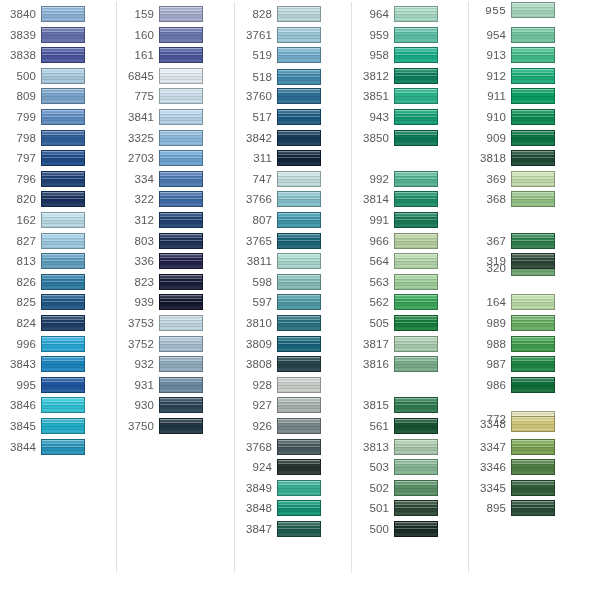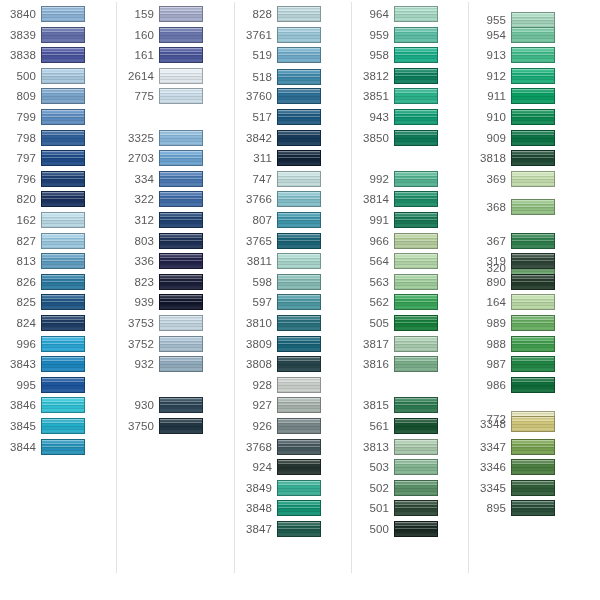--- a/index.html
+++ b/index.html
@@ -240,31 +240,37 @@
           <div class="threads"></div>
         </div>
       </div>
       <div class="row" style="top: 46.2px;">
         <div class="code">161</div>
         <div class="swatch" style="background-color: rgb(74, 86, 156);">
           <div class="threads"></div>
         </div>
       </div>
       <div class="row" style="top: 66.8px;">
-        <div class="code">2614</div>
+        <div class="code">6845</div>
         <div class="swatch" style="background-color: rgb(228, 236, 242);">
           <div class="threads"></div>
         </div>
       </div>
       <div class="row" style="top: 87.4px;">
         <div class="code">775</div>
         <div class="swatch" style="background-color: rgb(207, 226, 238);">
           <div class="threads"></div>
         </div>
       </div>
+      <div class="row" style="top: 108px;">
+        <div class="code">3841</div>
+        <div class="swatch" style="background-color: rgb(183, 213, 234);">
+          <div class="threads"></div>
+        </div>
+      </div>
       <div class="row" style="top: 128.6px;">
         <div class="code">3325</div>
         <div class="swatch" style="background-color: rgb(140, 187, 223);">
           <div class="threads"></div>
         </div>
       </div>
       <div class="row" style="top: 149.2px;">
         <div class="code">2703</div>
         <div class="swatch" style="background-color: rgb(106, 163, 211);">
           <div class="threads"></div>
@@ -320,20 +326,26 @@
       </div>
       <div class="row" style="top: 334.6px;">
         <div class="code">3752</div>
         <div class="swatch" style="background-color: rgb(167, 192, 210);">
           <div class="threads"></div>
         </div>
       </div>
       <div class="row" style="top: 355.2px;">
         <div class="code">932</div>
         <div class="swatch" style="background-color: rgb(147, 174, 193);">
+          <div class="threads"></div>
+        </div>
+      </div>
+      <div class="row" style="top: 375.8px;">
+        <div class="code">931</div>
+        <div class="swatch" style="background-color: rgb(108, 139, 163);">
           <div class="threads"></div>
         </div>
       </div>
       <div class="row" style="top: 396.4px;">
         <div class="code">930</div>
         <div class="swatch" style="background-color: rgb(42, 68, 86);">
           <div class="threads"></div>
         </div>
       </div>
       <div class="row" style="top: 417px;">
@@ -644,21 +656,21 @@
       </div>
       <div class="row" style="top: 520px;">
         <div class="code">500</div>
         <div class="swatch" style="background-color: rgb(23, 42, 34);">
           <div class="threads"></div>
         </div>
       </div>
     </div>
     <div class="col-divider" style="left: 468px;"></div>
     <div class="column" style="left: 470px;">
-      <div class="row" style="top: 11px;">
+      <div class="row" style="top: 1px; font-family: Liberation Mono, monospace;">
         <div class="code">955</div>
         <div class="swatch" style="background-color: rgb(165, 215, 189);">
           <div class="threads"></div>
         </div>
       </div>
       <div class="row" style="top: 25.6px;">
         <div class="code">954</div>
         <div class="swatch" style="background-color: rgb(114, 199, 160);">
           <div class="threads"></div>
         </div>
@@ -698,47 +710,41 @@
         <div class="swatch" style="background-color: rgb(27, 71, 49);">
           <div class="threads"></div>
         </div>
       </div>
       <div class="row" style="top: 169.8px;">
         <div class="code">369</div>
         <div class="swatch" style="background-color: rgb(197, 223, 174);">
           <div class="threads"></div>
         </div>
       </div>
-      <div class="row" style="top: 190.4px; margin-top: 8px;">
+      <div class="row" style="top: 190.4px;">
         <div class="code">368</div>
         <div class="swatch" style="background-color: rgb(147, 195, 131);">
           <div class="threads"></div>
         </div>
       </div>
       <div class="row" style="top: 211px; margin-top: 48px;">
         <div class="code">320</div>
         <div class="swatch" style="background-color: rgb(111, 167, 114);">
           <div class="threads"></div>
         </div>
       </div>
       <div class="row" style="top: 231.6px;">
         <div class="code">367</div>
         <div class="swatch" style="background-color: rgb(45, 127, 76);">
           <div class="threads"></div>
         </div>
       </div>
       <div class="row" style="top: 252.2px;">
         <div class="code">319</div>
         <div class="swatch" style="background-color: rgb(44, 68, 53);">
-          <div class="threads"></div>
-        </div>
-      </div>
-      <div class="row" style="top: 272.8px;">
-        <div class="code">890</div>
-        <div class="swatch" style="background-color: rgb(34, 58, 42);">
           <div class="threads"></div>
         </div>
       </div>
       <div class="row" style="top: 293.4px;">
         <div class="code">164</div>
         <div class="swatch" style="background-color: rgb(188, 220, 166);">
           <div class="threads"></div>
         </div>
       </div>
       <div class="row" style="top: 314px;">

